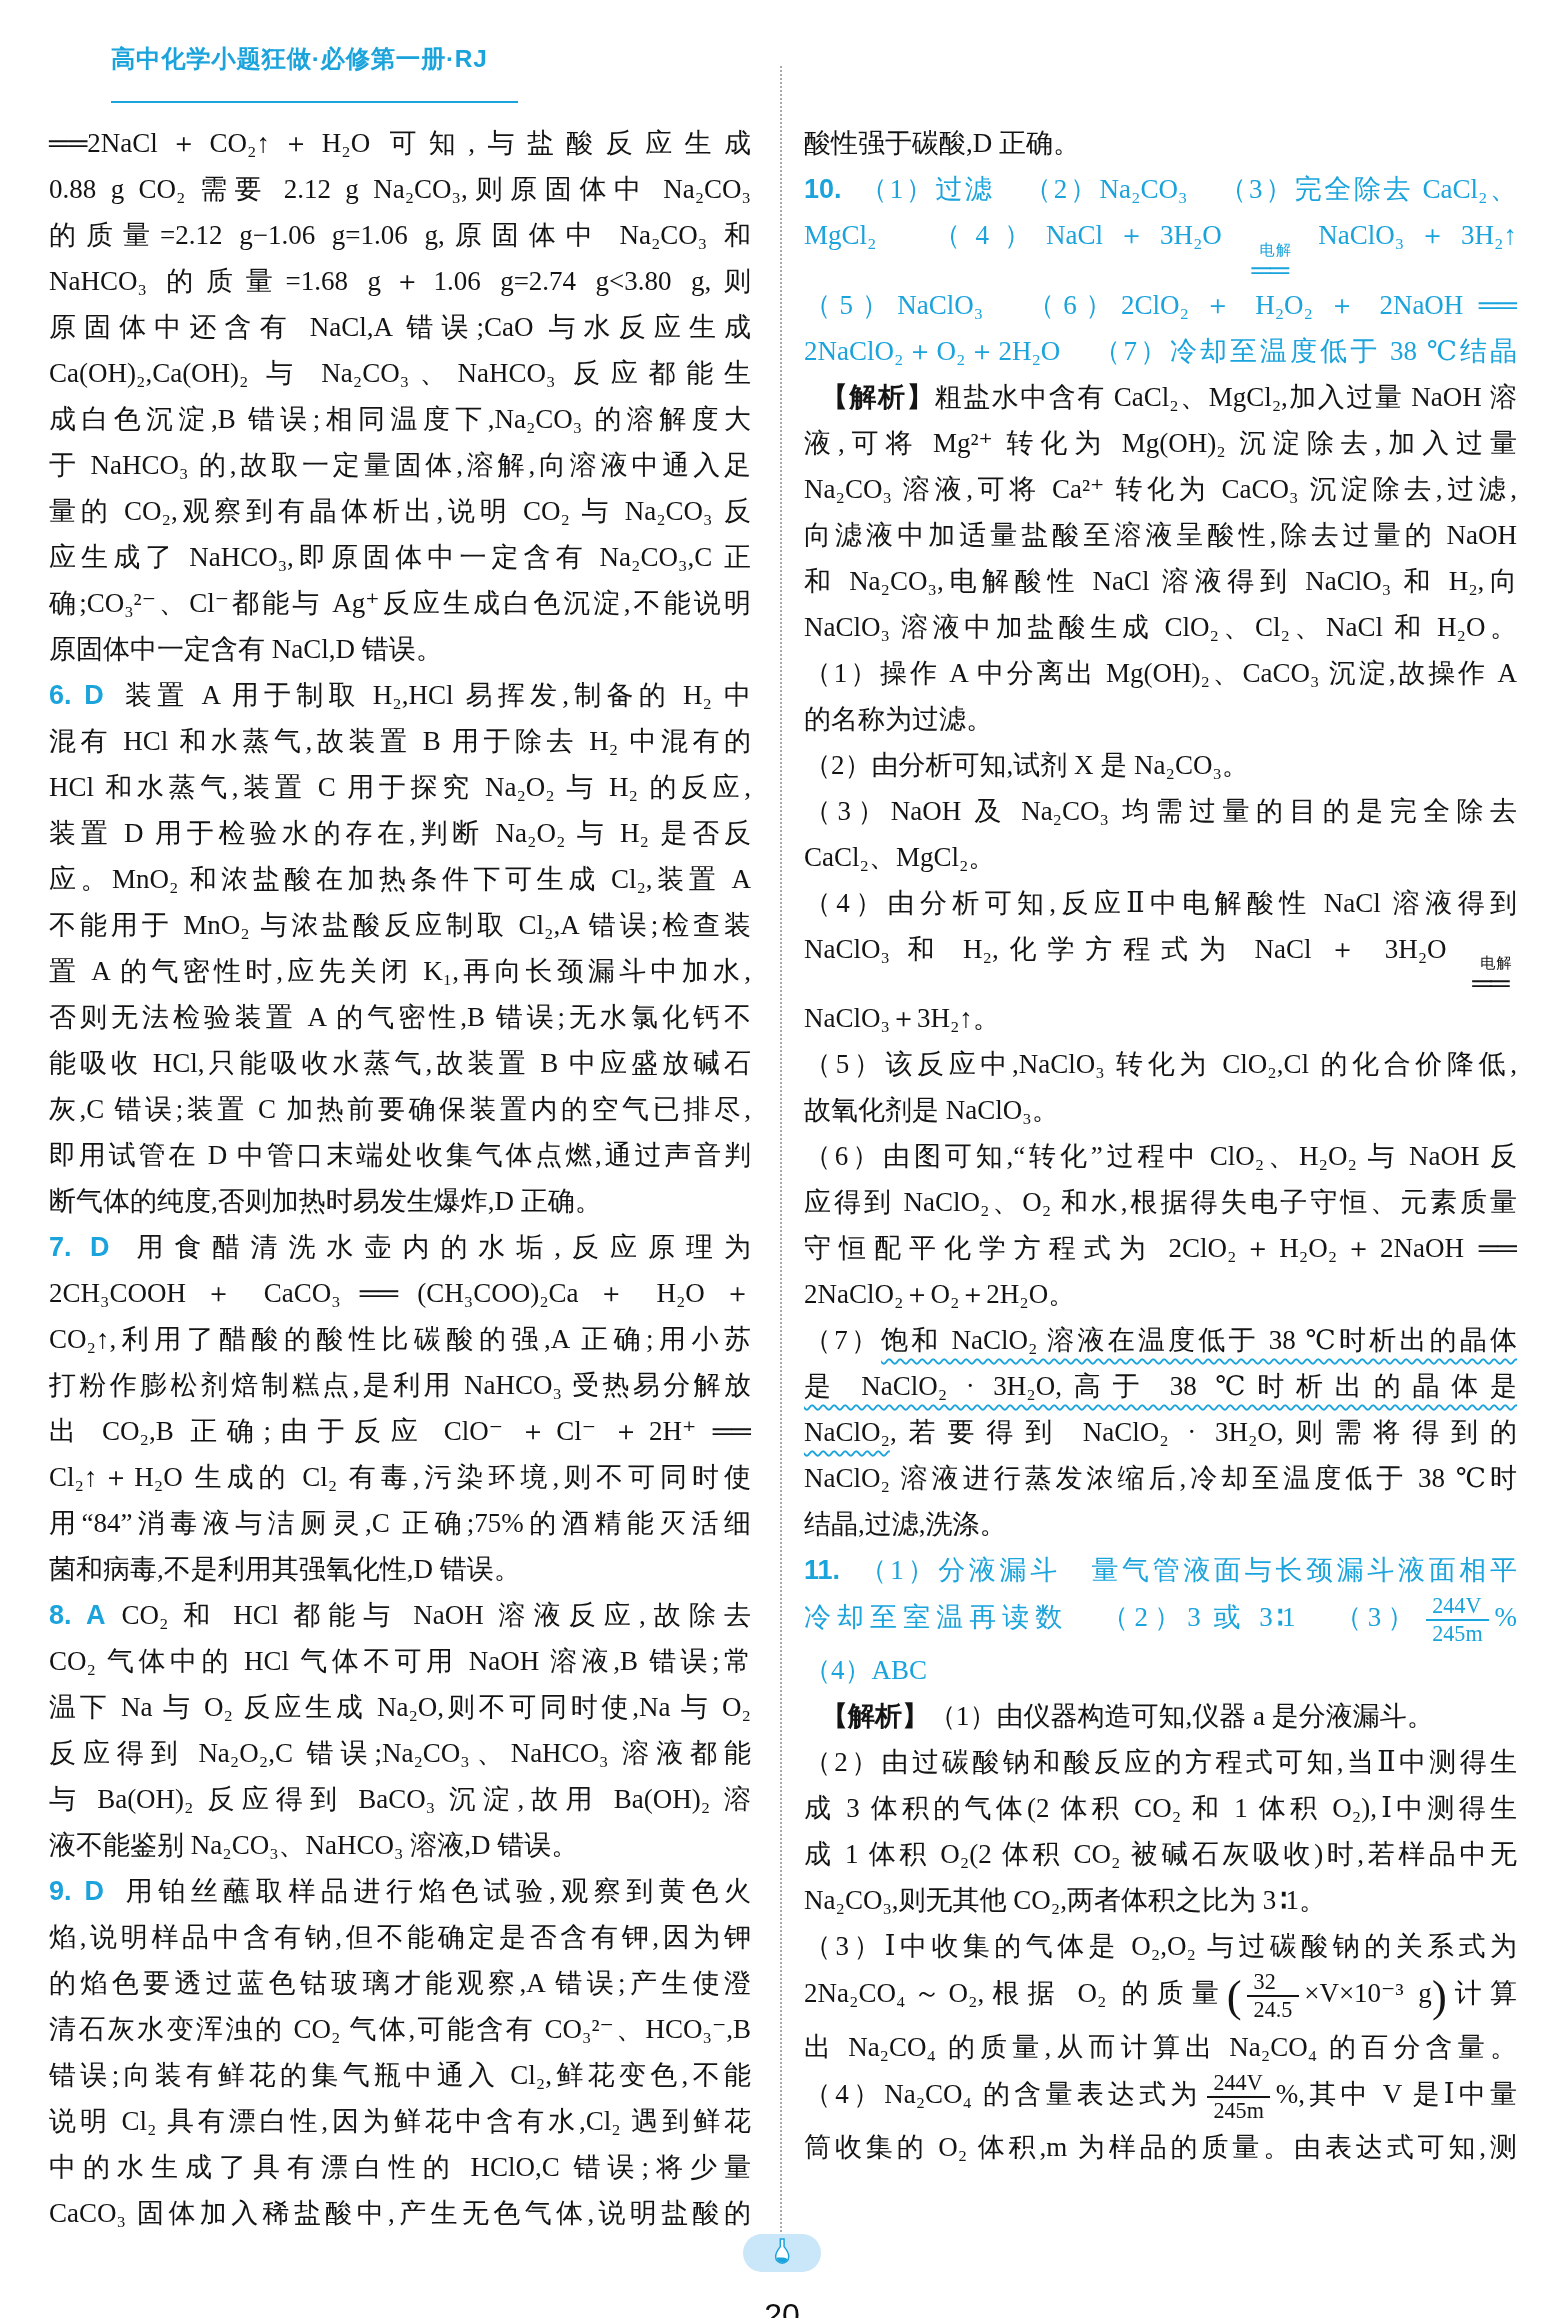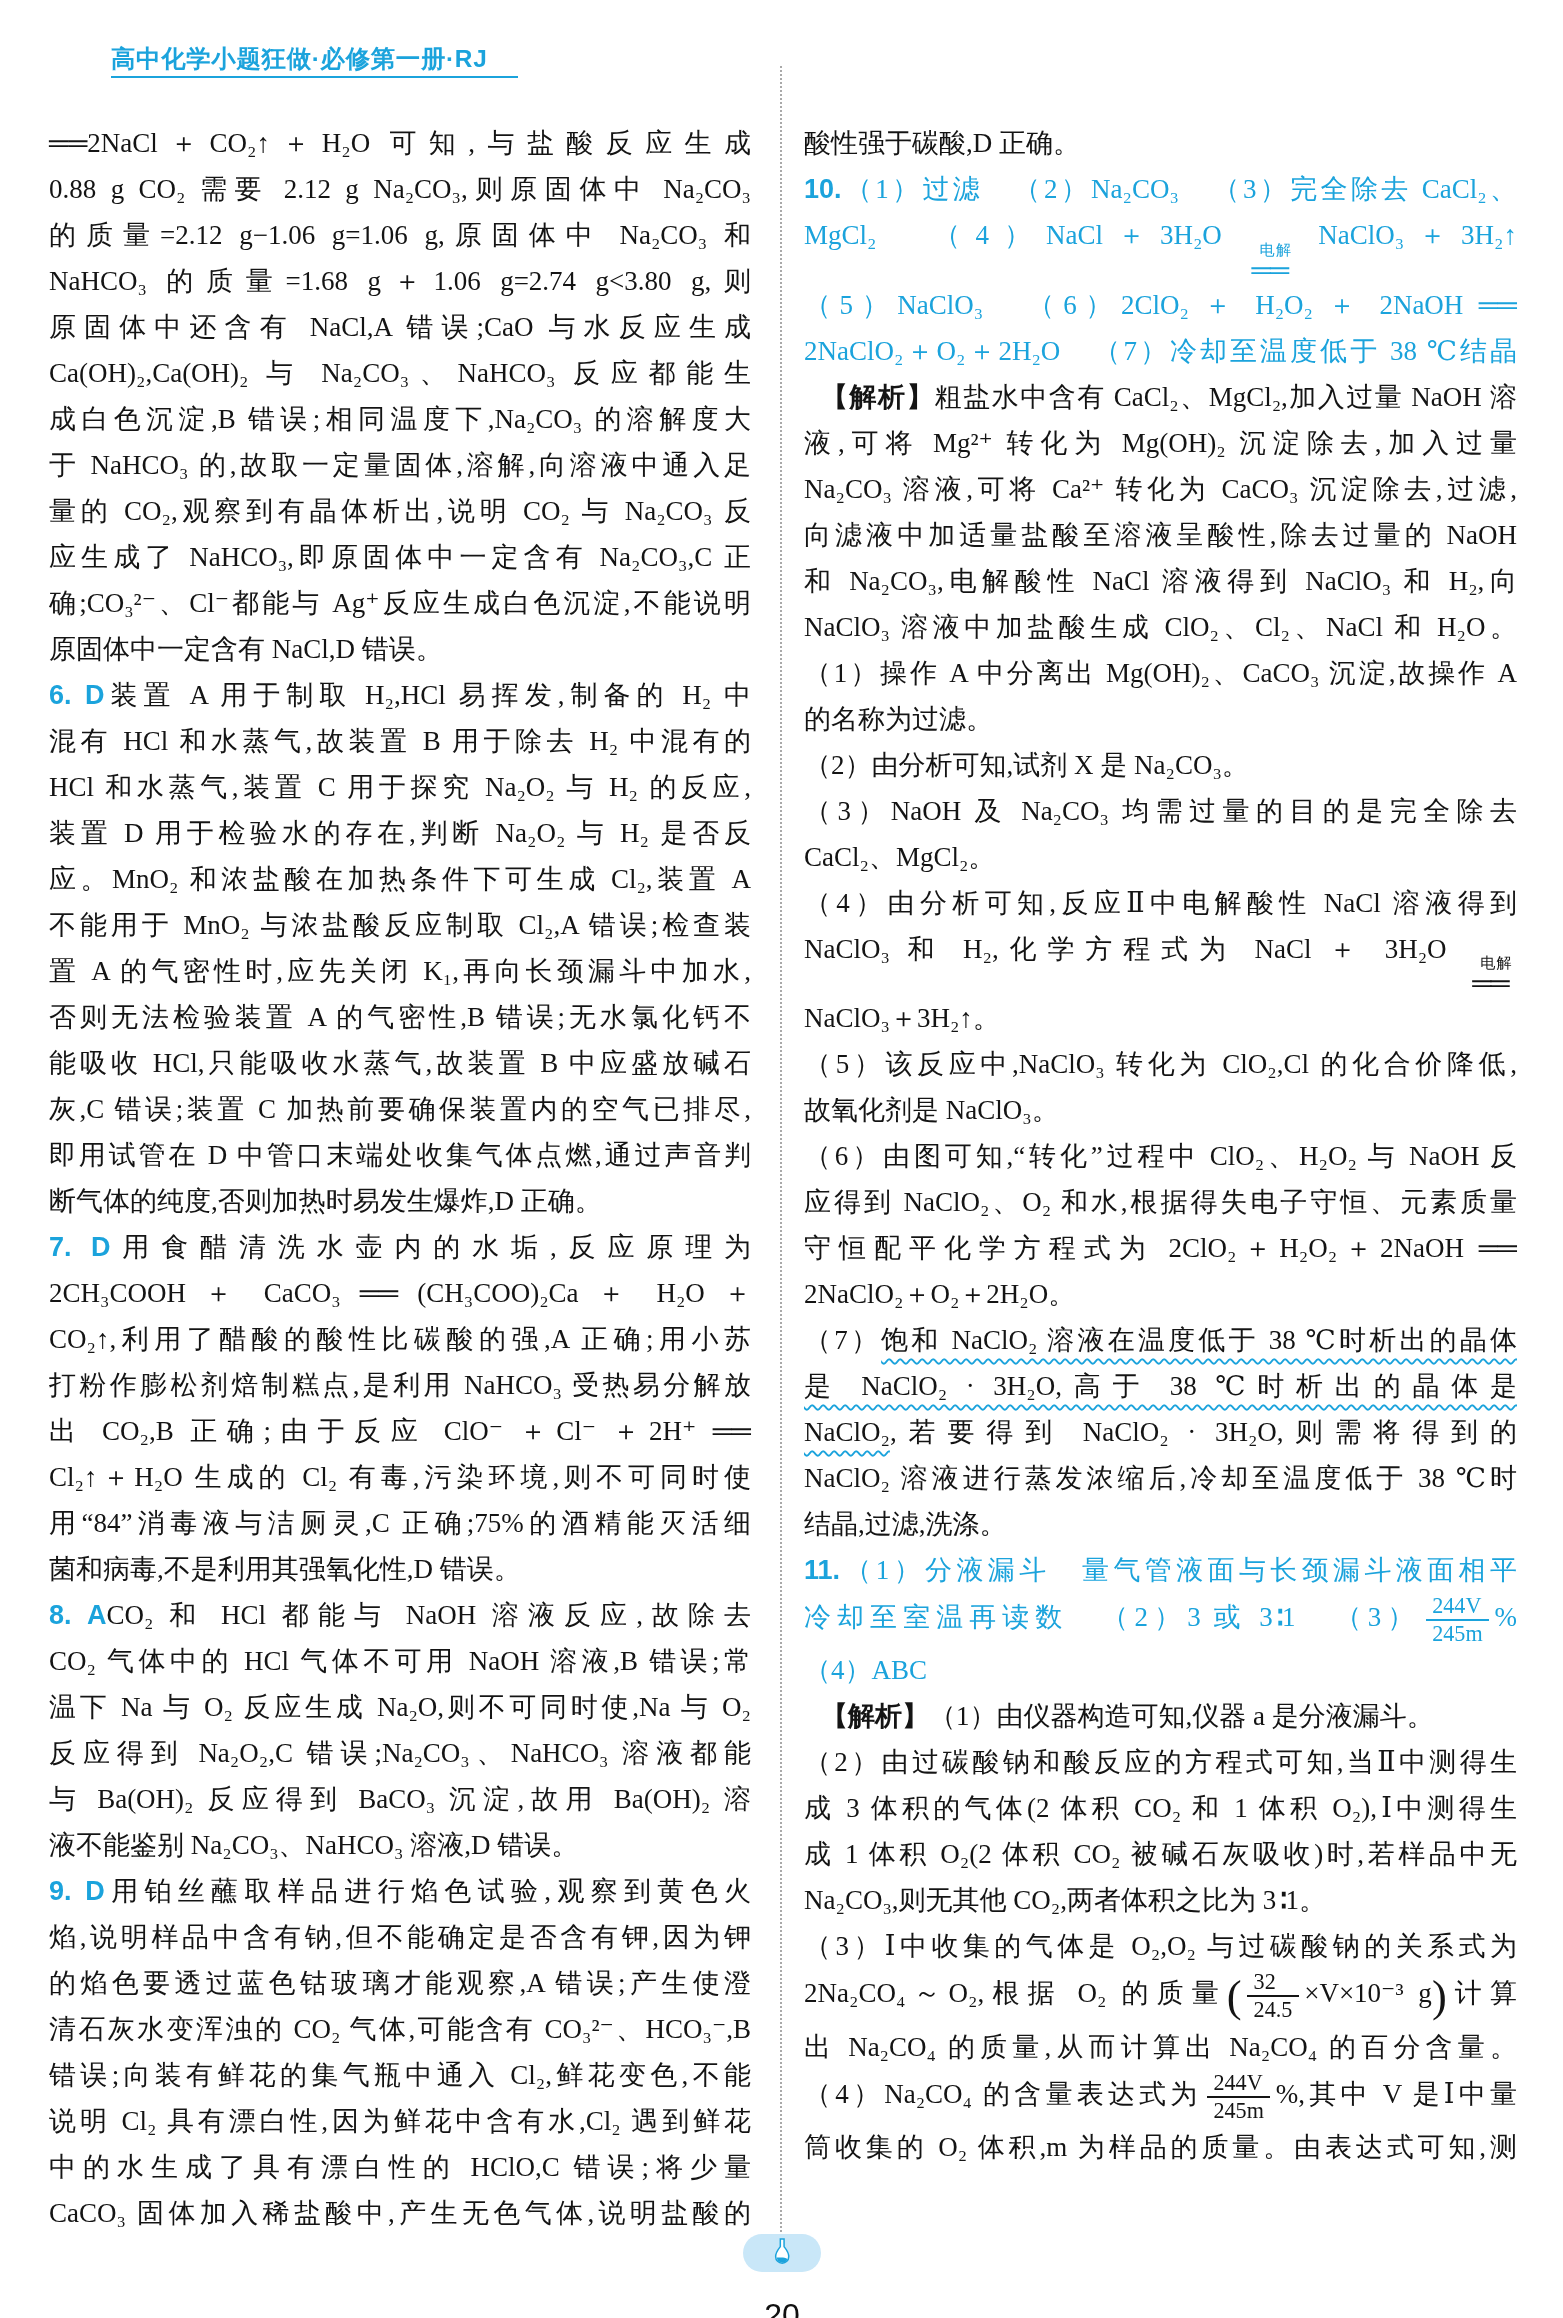--- a/index.html
+++ b/index.html
@@ -12,35 +12,35 @@
     width:1564px;height:2319px;position:relative;background:#ffffff;
     font-family:"Liberation Serif","DejaVu Serif",serif;color:var(--ink);
     overflow:hidden;
   }
   .header{
     position:absolute;left:111px;top:43px;width:407px;
     font-family:"Liberation Sans","DejaVu Sans",sans-serif;
     font-weight:bold;font-size:24.4px;letter-spacing:0.7px;
     color:var(--accent);
     border-bottom:2.6px solid var(--accent);
-    padding-bottom:1px;
+    padding-bottom:26px;
   }
   .divider{
     position:absolute;left:780px;top:66px;height:2174px;width:0;
     border-left:2.6px dotted #a9a9a9;
   }
   .col{position:absolute;top:120px;}
   .col-left{left:49px;width:702px;}
   .col-right{left:804px;width:713px;}
   .line{font-size:27px;line-height:46px;text-align:left;}
   .line.j{text-align:justify;text-align-last:justify;}
   .line.blue{color:var(--accent);}
   .ansnum{
     font-family:"Liberation Sans","DejaVu Sans",sans-serif;
-    font-weight:bold;color:var(--accent);
+    font-weight:bold;color:var(--accent);margin-right:16px;
   }
   .kai{font-family:"Liberation Sans","DejaVu Sans",sans-serif;font-weight:bold;margin-left:17px;}
   .wavy{
     text-decoration:underline;text-decoration-style:wavy;
     text-decoration-color:var(--accent);text-decoration-thickness:2px;
     text-underline-offset:8.6px;
   }
   .frac{
     display:inline-flex;flex-direction:column;vertical-align:middle;
     text-align:center;font-size:0.82em;line-height:1.18;margin:0 5.3px;

